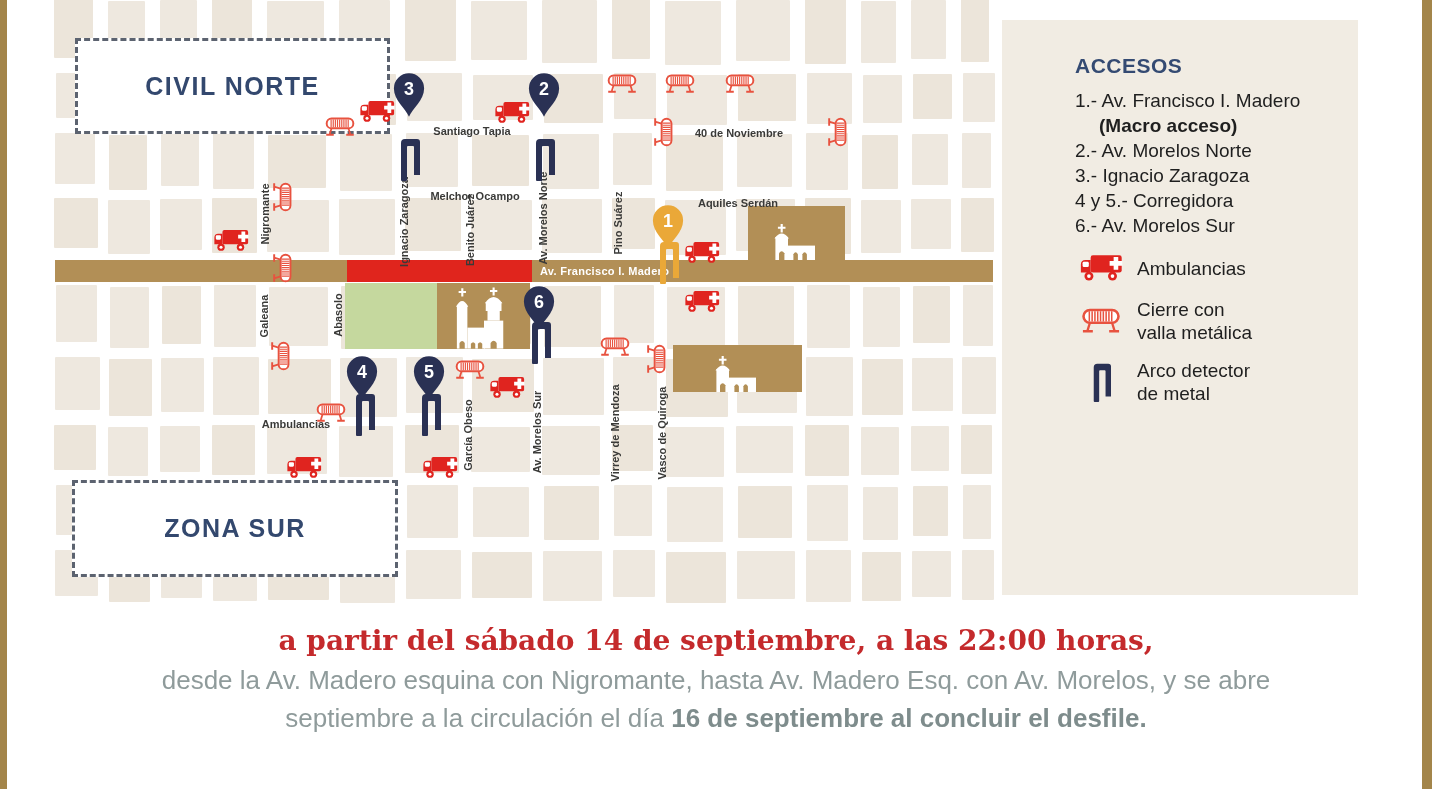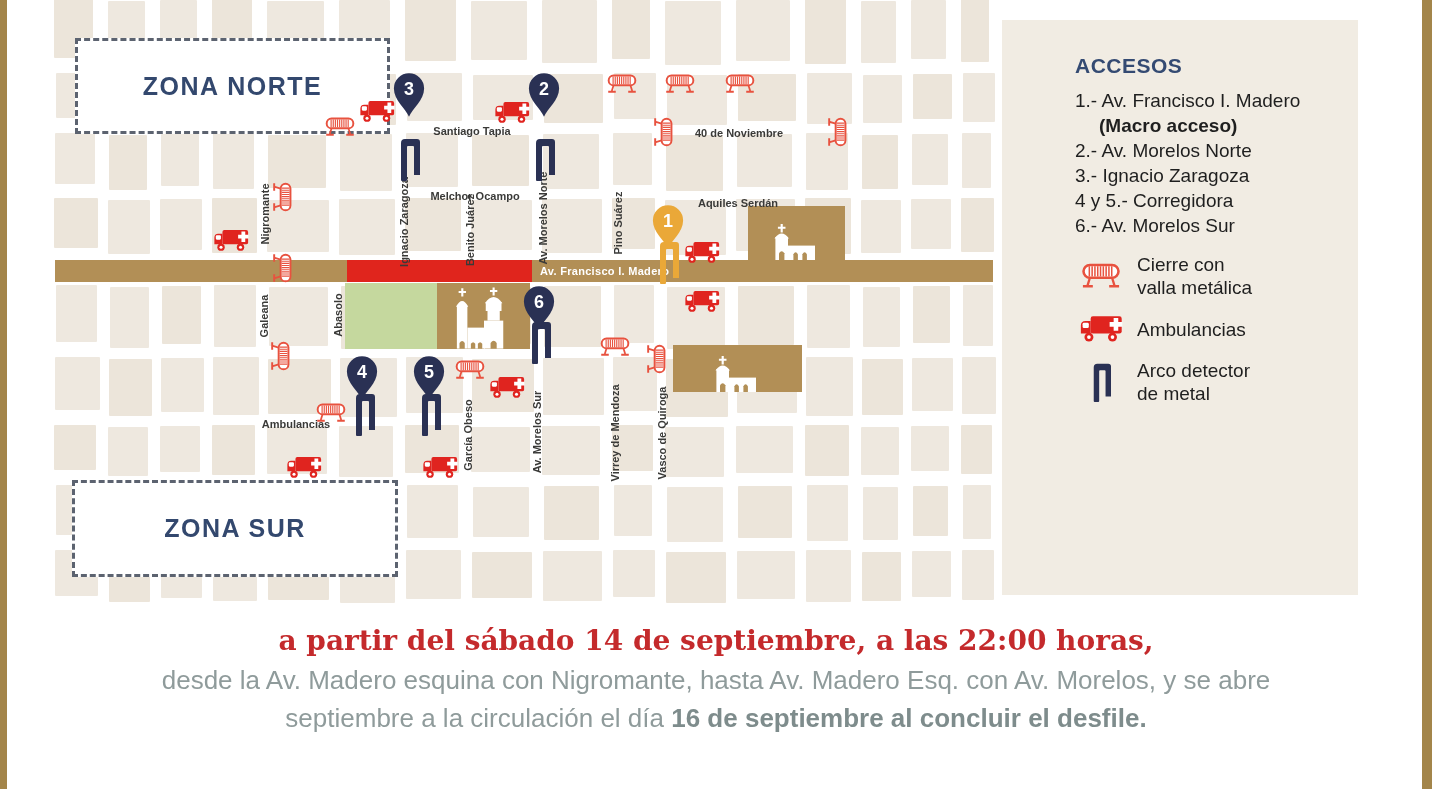--- a/index.html
+++ b/index.html
@@ -280,21 +280,21 @@
       </div>
     </div>
 
   <div class="road" id="road" style="left: 55px; top: 260px; width: 938px; height: 22px;">
     <div class="road-red" id="road-red" style="left: 292px; width: 185px;"></div>
     <span class="road-label" id="road-label" style="left: 485px;">Av. Francisco I. Madero</span>
   </div>
 
   <div id="layer-zones">
       <div class="zone-box" style="left: 75px; top: 38px; width: 315px; height: 96px;">
-        <span class="zone-label">ZONA NORTE</span>
+        <span class="zone-label">CIVIL NORTE</span>
       </div>
       <div class="zone-box" style="left: 72px; top: 480px; width: 326px; height: 97px;">
         <span class="zone-label">ZONA SUR</span>
       </div>
     </div>
   <div id="layer-streets">
       <div class="street-label vertical" style="left: 265px; top: 214px;">Nigromante</div>
       <div class="street-label vertical" style="left: 404px; top: 222px;">Ignacio Zaragoza</div>
       <div class="street-label vertical" style="left: 470px; top: 230px;">Benito Juárez</div>
       <div class="street-label vertical" style="left: 543px; top: 218px;">Av. Morelos Norte</div>
@@ -427,33 +427,33 @@
         <li>1.- Av. Francisco I. Madero</li>
         <li class="indent" style="font-weight: bold;">(Macro acceso)</li>
         <li>2.- Av. Morelos Norte</li>
         <li>3.- Ignacio Zaragoza</li>
         <li>4 y 5.- Corregidora</li>
         <li>6.- Av. Morelos Sur</li>
       </ul>
     <div id="proteccion-rows">
         <div class="prow">
           <span class="picon">
+            <svg width="46" height="30" viewBox="0 0 40 26">
+              <use href="#sym-ambulance"></use>
+            </svg>
+          </span>
+     <span class="plabel">Ambulancias</span>
+        </div>
+        <div class="prow">
+          <span class="picon">
             <svg width="42" height="28" viewBox="0 0 36 24">
               <use href="#sym-barrier"></use>
             </svg>
           </span>
      <span class="plabel">Cierre con<br>valla metálica</span>
-        </div>
-        <div class="prow">
-          <span class="picon">
-            <svg width="46" height="30" viewBox="0 0 40 26">
-              <use href="#sym-ambulance"></use>
-            </svg>
-          </span>
-     <span class="plabel">Ambulancias</span>
         </div>
         <div class="prow">
           <span class="picon">
             <svg width="24" height="40" viewBox="0 0 26 44" fill="#2a3154">
               <use href="#sym-arch"></use>
             </svg>
           </span>
      <span class="plabel">Arco detector<br>de metal</span>
         </div>
       </div>

